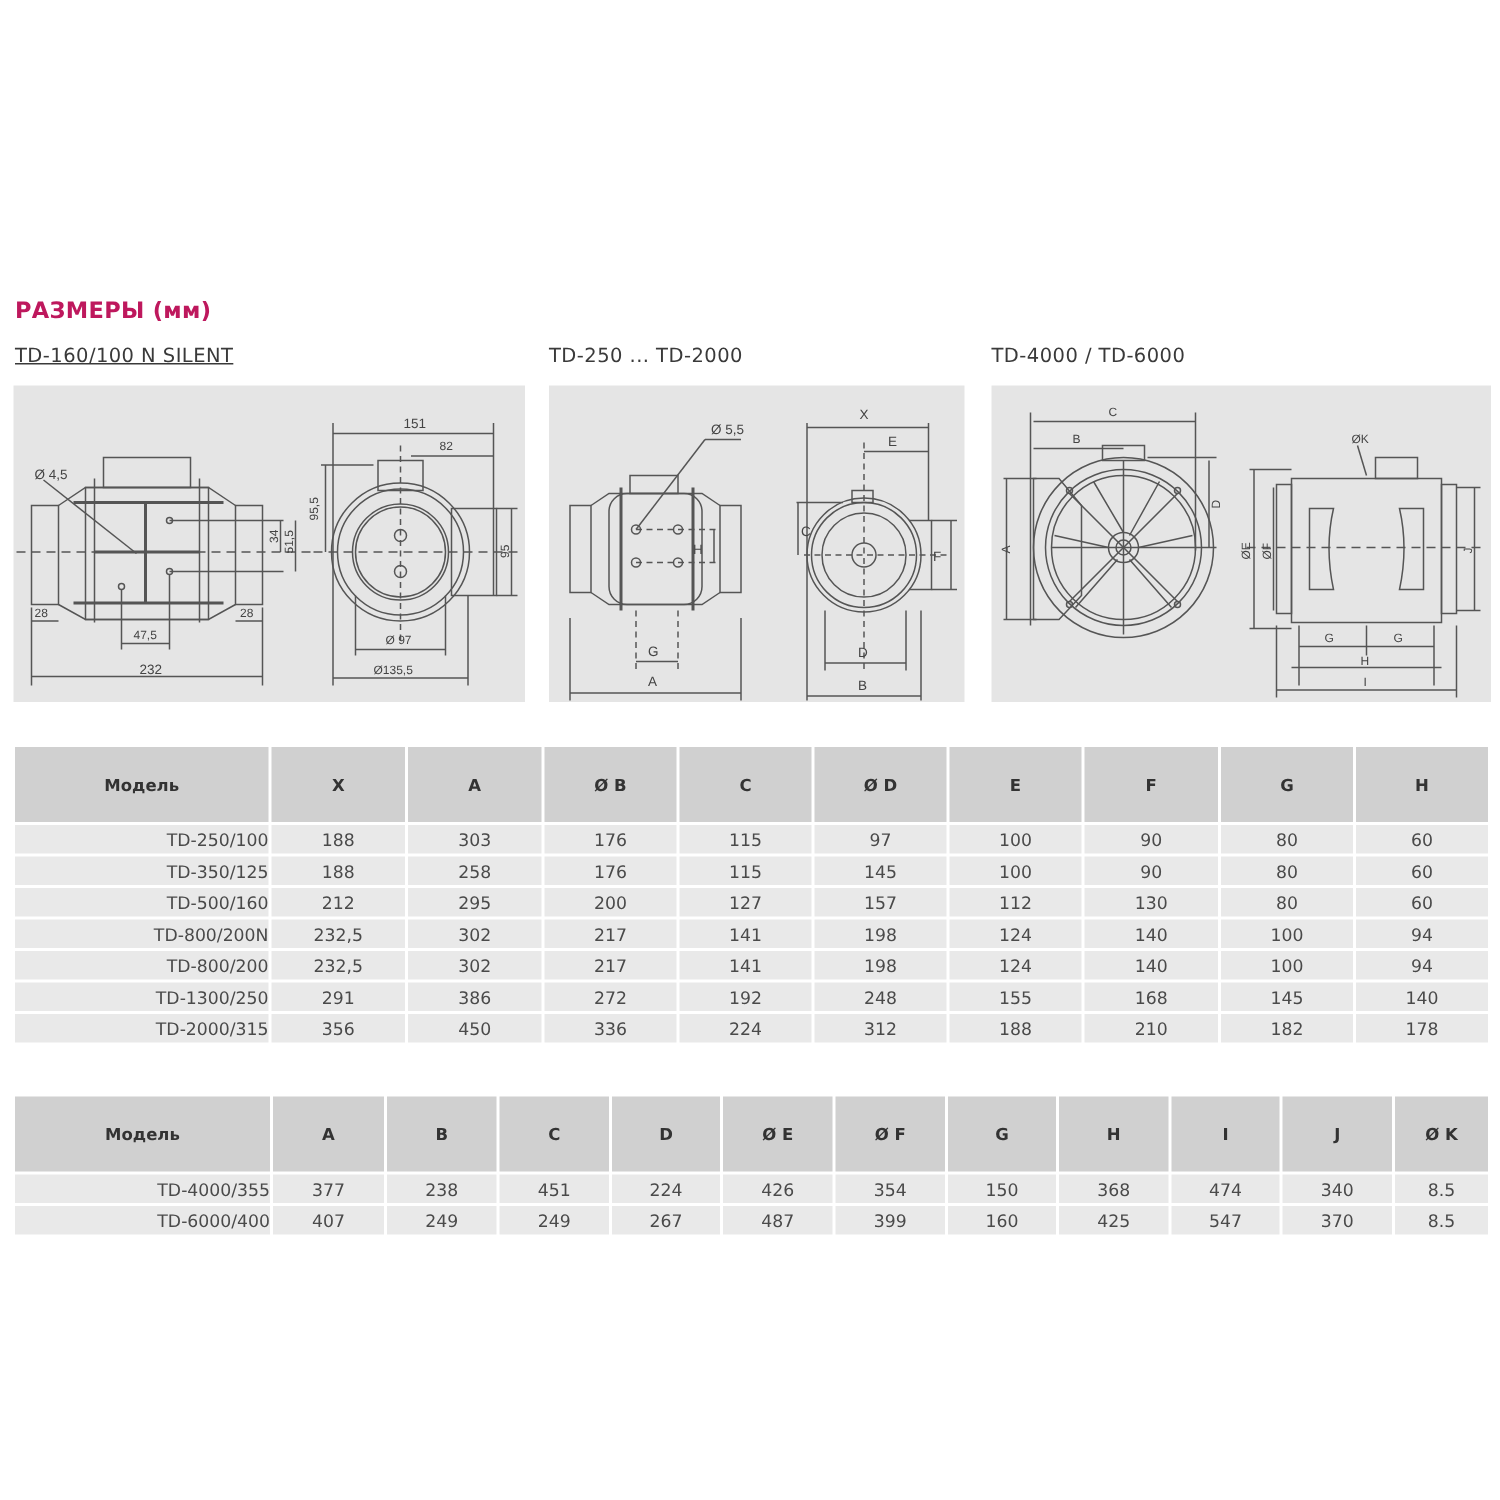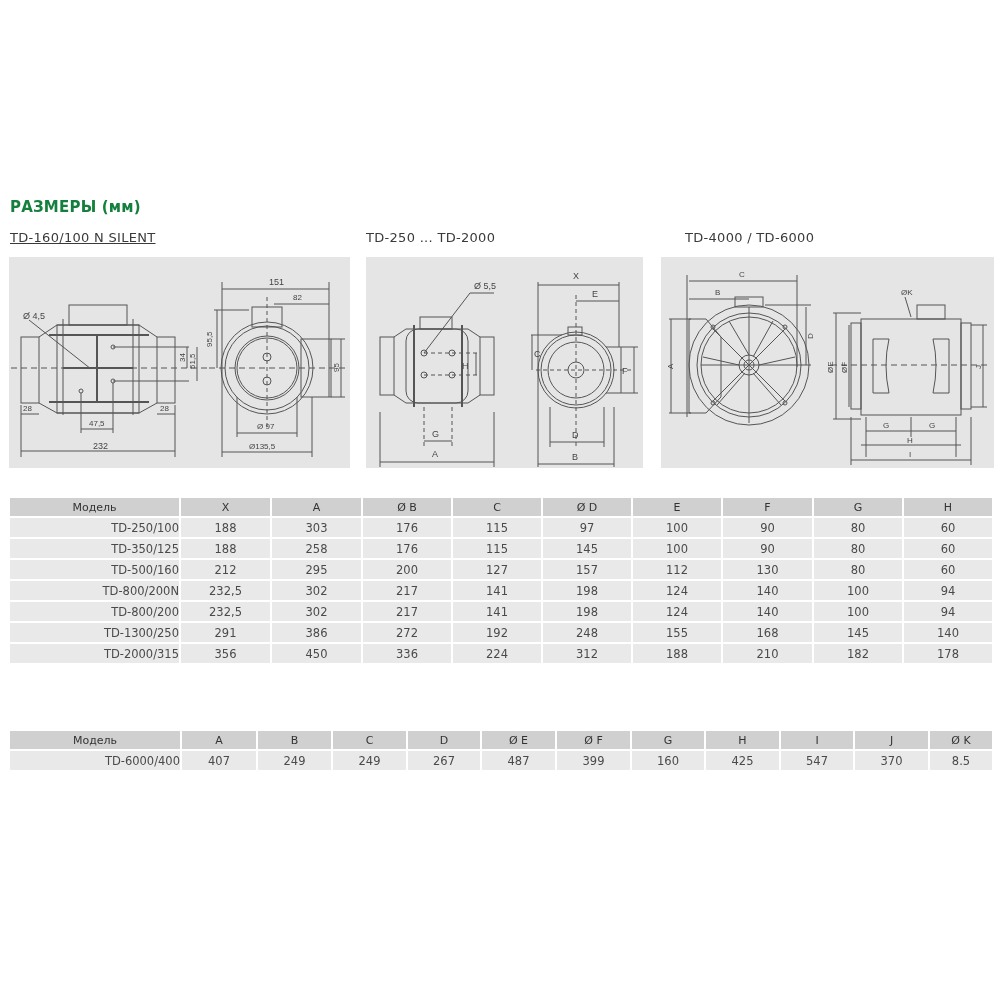--- a/index.html
+++ b/index.html
@@ -1,33 +1,33 @@
 <!DOCTYPE html>
 <html><head>
 <meta charset="utf-8">
 <style>
   html,body{margin:0;padding:0;background:#ffffff;}
   body{width:1000px;height:1000px;position:relative;overflow:hidden;font-family:"DejaVu Sans",sans-serif;color:#3a3a3a;}
-  .title{position:absolute;left:10px;top:198px;font-size:15px;font-weight:bold;color:#15803d;letter-spacing:0.2px;}
+  .title{position:absolute;left:10px;top:198px;font-size:15px;font-weight:bold;color:#be185d;letter-spacing:0.2px;}
   .sub{position:absolute;top:230px;font-size:13px;color:#3a3a3a;letter-spacing:0.3px;}
   .panel{position:absolute;top:257px;height:211px;background:#e5e5e5;}
   .panel svg{position:absolute;left:0;top:0;}
   .panel svg text{font-family:"Liberation Sans",sans-serif;fill:#444;}
   table{position:absolute;left:10px;border-collapse:separate;border-spacing:2px 2px;table-layout:fixed;margin-left:-2px;}
-  th{background:#d0d0d0;font-size:11px;font-weight:normal;color:#333;height:18px;padding:0;text-align:center;font-family:"DejaVu Sans",sans-serif;}
+  th{background:#d0d0d0;font-size:11px;font-weight:bold;color:#333;height:18px;padding:16px;text-align:center;font-family:"DejaVu Sans",sans-serif;}
   td{background:#e9e9e9;font-size:11.5px;color:#4a4a4a;height:19px;padding:0;text-align:center;font-family:"DejaVu Sans",sans-serif;}
   td.model{text-align:right;padding-left:5px;}
 </style>
 </head>
 <body>
 
 <div class="title">РАЗМЕРЫ (мм)</div>
 <div class="sub" style="left:10px;text-decoration:underline;">TD-160/100 N SILENT</div>
 <div class="sub" style="left:366px;">TD-250 ... TD-2000</div>
-<div class="sub" style="left:661px;margin-left:24px;">TD-4000 / TD-6000</div>
+<div class="sub" style="left:661px;">TD-4000 / TD-6000</div>
 
 <div class="panel" style="left:9px;width:341px;">
   <svg width="341" height="211" viewBox="0 0 341 211" stroke="#555" fill="none" stroke-width="1">
     <line x1="2" y1="111" x2="200" y2="111" stroke-dasharray="6,4"></line>
     <rect x="12" y="80" width="18" height="66"></rect>
     <rect x="148" y="80" width="18" height="66"></rect>
     <path d="M30 80 L48 68 L130 68 L148 80 M30 146 L48 156 L130 156 L148 146"></path>
     <rect x="60" y="48" width="58" height="20"></rect>
     <rect x="48" y="68" width="82" height="88"></rect>
     <line x1="54" y1="62" x2="54" y2="158"></line>
@@ -362,20 +362,34 @@
       <th>Ø F</th>
       <th>G</th>
       <th>H</th>
       <th>I</th>
       <th>J</th>
       <th>Ø K</th>
     </tr>
   </thead>
   <tbody id="t2body">
       <tr>
+        <td class="model">TD-4000/355</td>
+        <td>377</td>
+        <td>238</td>
+        <td>451</td>
+        <td>224</td>
+        <td>426</td>
+        <td>354</td>
+        <td>150</td>
+        <td>368</td>
+        <td>474</td>
+        <td>340</td>
+        <td>8.5</td>
+      </tr>
+      <tr>
         <td class="model">TD-6000/400</td>
         <td>407</td>
         <td>249</td>
         <td>249</td>
         <td>267</td>
         <td>487</td>
         <td>399</td>
         <td>160</td>
         <td>425</td>
         <td>547</td>

